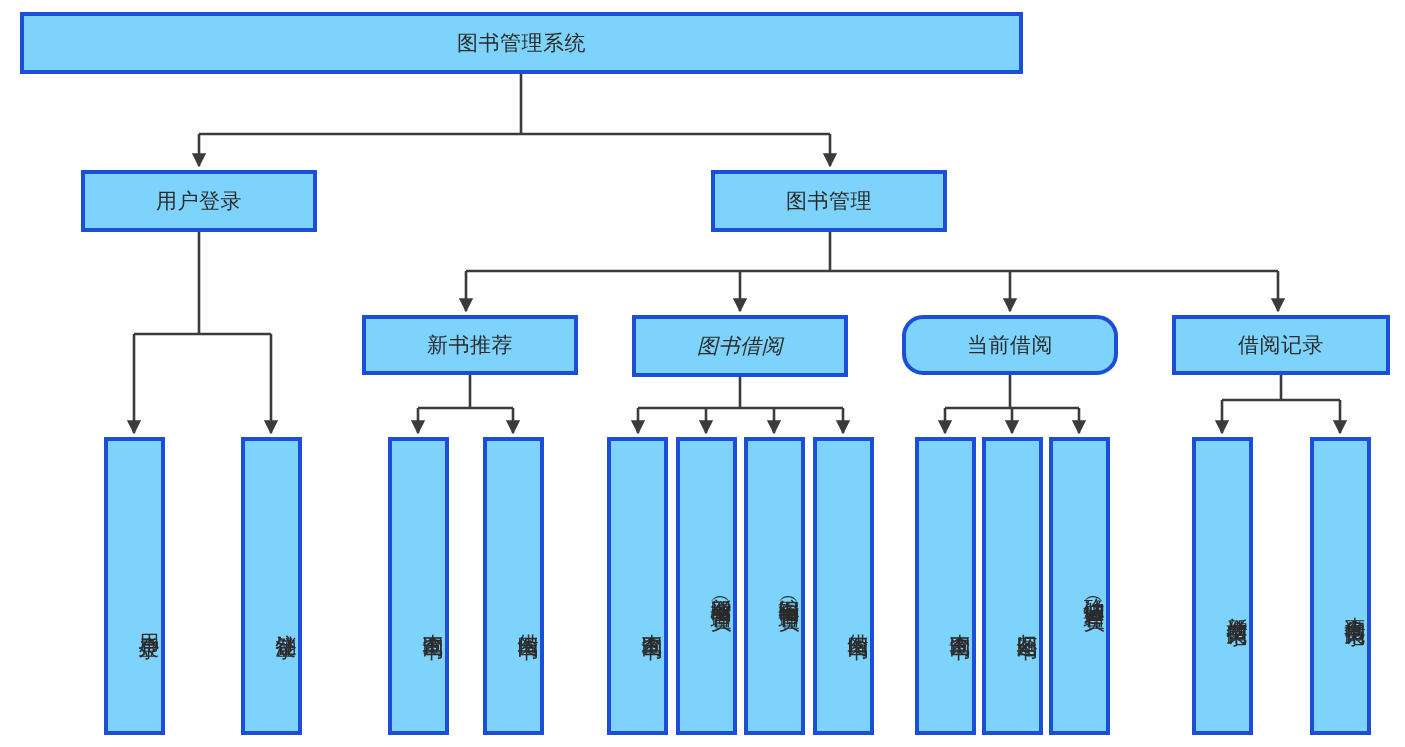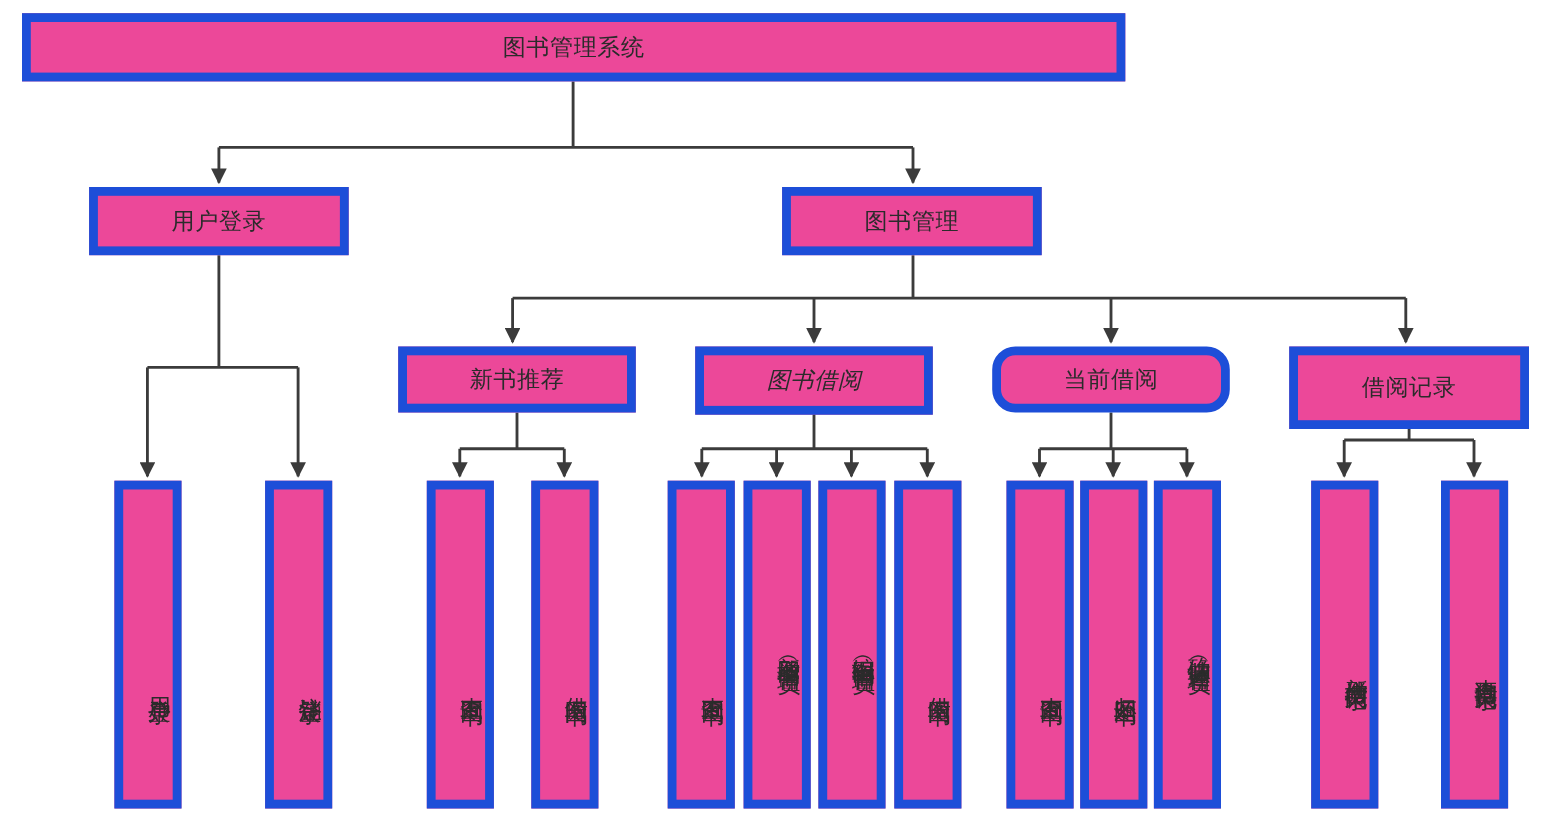--- a/index.html
+++ b/index.html
@@ -21,22 +21,22 @@
   #diagram-svg {
     position: absolute;
     left: 0;
     top: 0;
     width: 1405px;
     height: 747px;
   }
   .node {
     position: absolute;
     box-sizing: border-box;
-    background: #ec4899;
-    border: 8px solid #1d4ed8;
+    background: #7dd3fc;
+    border: 4px solid #1d4ed8;
     display: flex;
     align-items: center;
     justify-content: center;
     color: #2b2b2b;
     line-height: 1.18;
   }
   .node.horiz {
     font-size: 21px;
     letter-spacing: 0.5px;
   }
@@ -135,21 +135,21 @@
 
   <div class="node horiz" style="left:711px; top:170px; width:236px; height:62px;">
     <span class="node-label">图书管理</span>
   </div>
   <div class="node horiz" style="left:632px; top:315px; width:216px; height:62px;font-style:italic;">
     <span class="node-label">图书借阅</span>
   </div>
   <div class="node horiz" style="left:902px; top:315px; width:216px; height:60px;border-radius:21px;">
     <span class="node-label">当前借阅</span>
   </div>
-  <div class="node horiz" style="left:1172px; top:315px; width:218px; height:75px;">
+  <div class="node horiz" style="left:1172px; top:315px; width:218px; height:60px;">
     <span class="node-label">借阅记录</span>
   </div>
 
   <div class="node vert pad-top-big" style="left:104px; top:437px; width:61px; height:298px;">
     <span class="node-label">用户登录</span>
   </div>
   <div class="node vert pad-top-big" style="left:241px; top:437px; width:61px; height:298px;">
     <span class="node-label">注销登录</span>
   </div>
 

